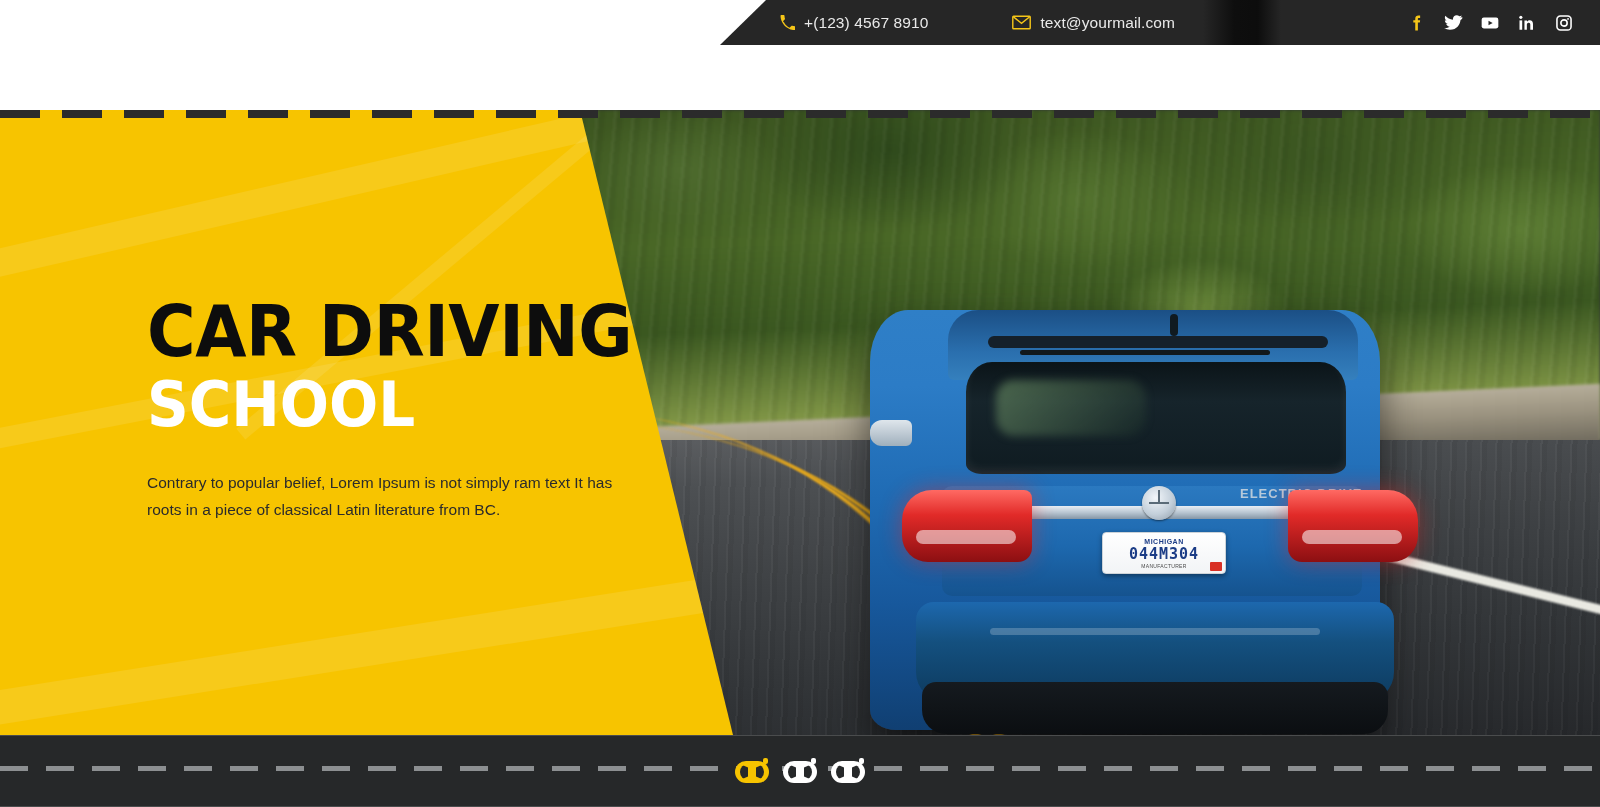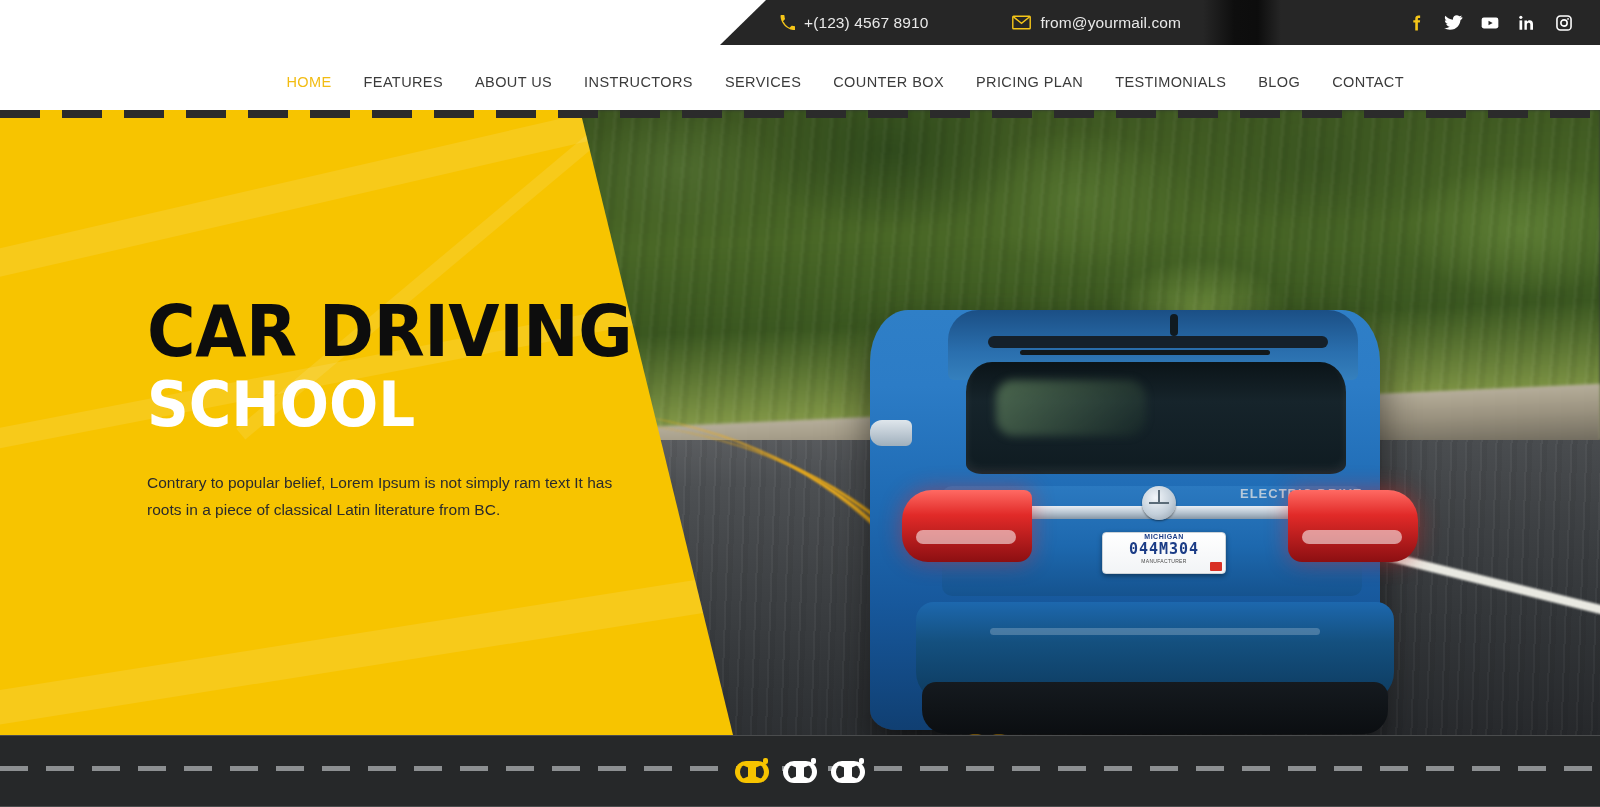--- a/index.html
+++ b/index.html
@@ -205,21 +205,21 @@
   .taillight.left { left: 32px; border-radius: 30px 8px 14px 26px; }
   .taillight.right { left: 418px; border-radius: 8px 30px 26px 14px; }
   .taillight .seg {
     position: absolute; left: 14px; top: 40px; width: 100px; height: 14px;
     background: rgba(255,255,255,0.55); border-radius: 7px;
   }
   .plate {
     position: absolute; left: 232px; top: 222px; width: 124px; height: 42px;
     background: linear-gradient(180deg, #ffffff 0%, #f2f4f6 100%);
     border-radius: 4px; border: 1px solid #cdd3d8;
-    display: flex; flex-direction: column; align-items: center; 
+    display: flex; flex-direction: column; align-items: center; justify-content: center;
     box-shadow: 0 2px 5px rgba(0,0,0,0.4);
   }
   .plate .state { font-size: 7px; color: #1b3c86; font-weight: 700; letter-spacing: 0.5px; }
   .plate .num { font-size: 15px; color: #1b3c86; font-weight: 700; letter-spacing: 1px; font-family: "DejaVu Sans Mono", monospace; }
   .plate .manu { font-size: 5px; color: #4a4a4a; letter-spacing: 0.3px; }
   .plate .tag { position: absolute; right: 3px; bottom: 2px; width: 12px; height: 9px; background: #d93025; border-radius: 1px; }
   .bumper {
     position: absolute; left: 46px; top: 292px; width: 478px; height: 100px;
     background: linear-gradient(180deg, #1d68ae 0%, #14507f 40%, #0d3a5e 100%);
     border-radius: 18px 18px 30px 30px;
@@ -351,21 +351,21 @@
           </span>
           <span>+(123) 4567 8910</span>
         </div>
         <div class="contact-item mail">
           <span class="ic-yellow">
             <svg width="19" height="15" viewBox="0 0 24 18" fill="none" stroke="currentColor" stroke-width="1.8">
               <rect x="1" y="1" width="22" height="16" rx="1"></rect>
               <path d="M1.6 1.8L12 10 22.4 1.8"></path>
             </svg>
           </span>
-          <span>from@yourmail.com</span>
+          <span>text@yourmail.com</span>
         </div>
       </div>
 
       <div class="social-divider"></div>
 
       <div class="socials">
         <span class="soc fb">
           <svg width="18" height="18" viewBox="0 0 24 24" fill="currentColor">
             <path d="M14.5 8.2V6.4c0-.8.2-1.2 1.4-1.2h1.6V2.1C17.1 2 16.2 2 15.2 2c-2.5 0-4.2 1.5-4.2 4.3v1.9H8.4v3.2H11V22h3.5v-10.6h2.6l.4-3.2h-3z"></path>
           </svg>
@@ -392,32 +392,20 @@
           <svg width="18" height="18" viewBox="0 0 24 24" fill="none" stroke="currentColor" stroke-width="2.1">
             <rect x="2.6" y="2.6" width="18.8" height="18.8" rx="4.5"></rect>
             <circle cx="12" cy="12" r="4.2"></circle>
             <circle cx="17.4" cy="6.6" r="1.2" fill="currentColor" stroke="none"></circle>
           </svg>
         </span>
       </div>
     </div>
 
 
-    <nav class="nav">
-      <a href="#" class="active">HOME</a>
-      <a href="#">FEATURES</a>
-      <a href="#">ABOUT US</a>
-      <a href="#">INSTRUCTORS</a>
-      <a href="#">SERVICES</a>
-      <a href="#">COUNTER BOX</a>
-      <a href="#">PRICING PLAN</a>
-      <a href="#">TESTIMONIALS</a>
-      <a href="#">BLOG</a>
-      <a href="#">CONTACT</a>
-    </nav>
   </header>
 
   <section class="hero">
 
     <div class="hero-photo">
       <div class="foliage"></div>
       <div class="foliage-streaks"></div>
       <div class="gravel"></div>
       <div class="asphalt"></div>
       <div class="asphalt-streaks"></div>

